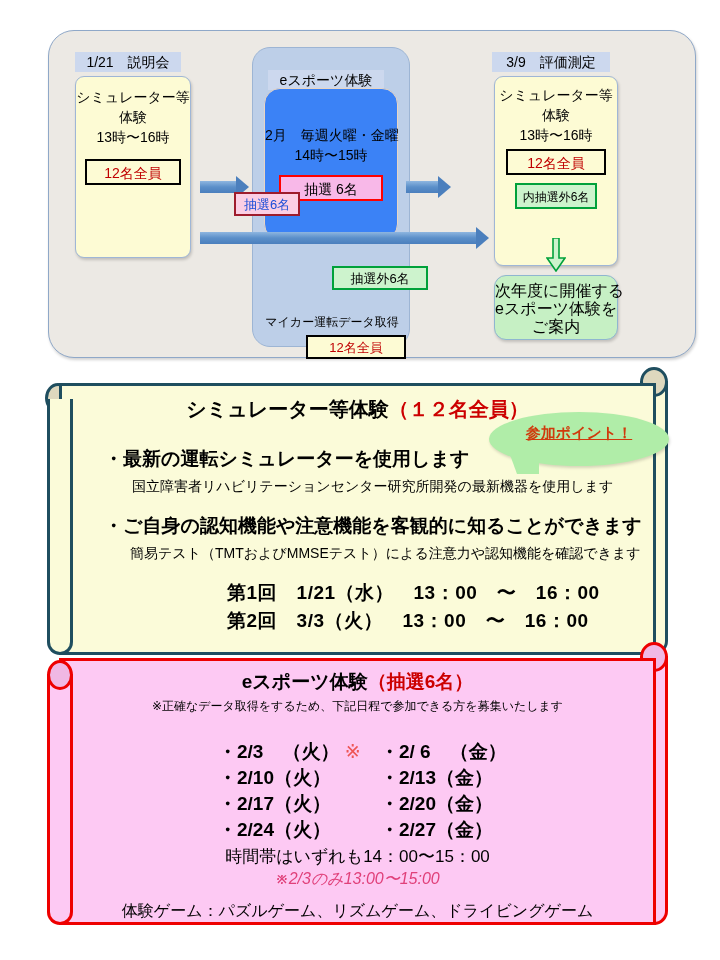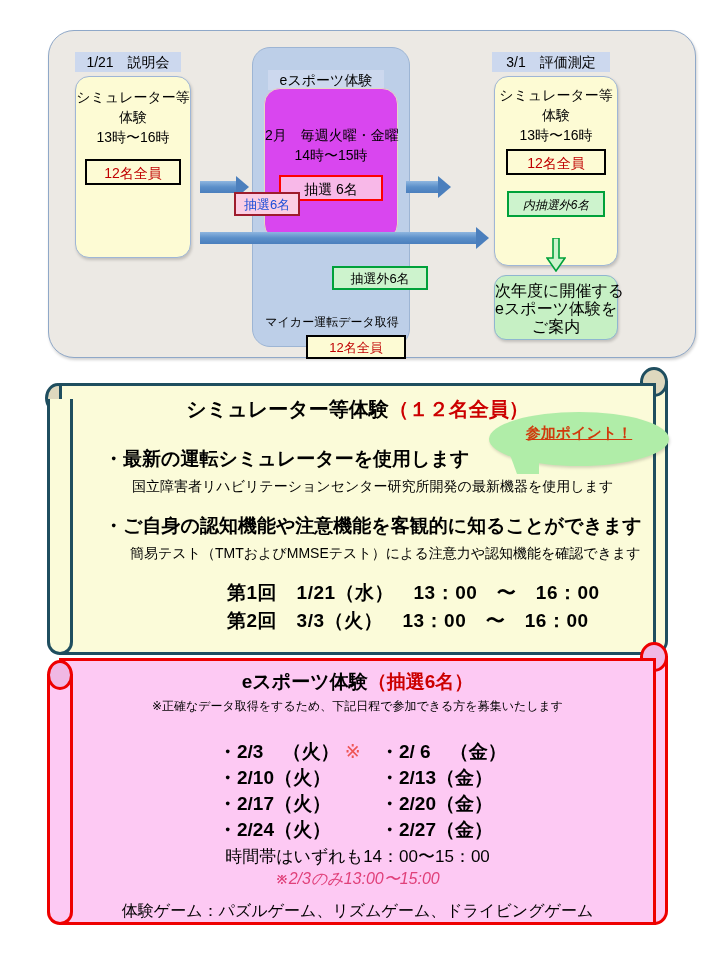--- a/index.html
+++ b/index.html
@@ -45,37 +45,37 @@
     line-height: 20px;
     height: 20px;
     white-space: nowrap;
   }
   #header-1 { left: 27px; top: 22px; width: 106px; }
   #header-2 { left: 220px; top: 40px; width: 116px; }
   #header-3 { left: 444px; top: 22px; width: 118px; }
 
   .node-box {
     position: absolute;
-    border-radius: 14px;
+    border-radius: 9px;
     text-align: center;
     font-size: 14px;
     line-height: 20px;
     color: #000;
     padding-top: 10px;
     white-space: nowrap;
   }
   #node-session1 {
     left: 27px; top: 46px; width: 116px; height: 182px;
     background: #fdfbd4;
     border: 1.5px solid #9fb6d6;
     box-shadow: 1px 2px 3px rgba(0,0,0,0.18);
   }
   #node-esports {
     left: 216px; top: 58px; width: 134px; height: 152px;
-    background: #d946ef;
+    background: #3b82f6;
     border: 1.5px solid #e8d5c4;
     border-radius: 16px;
     padding-top: 36px;
   }
   #node-session2 {
     left: 446px; top: 46px; width: 124px; height: 190px;
     background: #fdfbd4;
     border: 1.5px solid #9fb6d6;
     box-shadow: 1px 2px 3px rgba(0,0,0,0.18);
     padding-top: 8px;
@@ -388,41 +388,41 @@
 </head>
 <body>
 
 <div id="flow-diagram">
 
   <div class="outer-panel"></div>
   <div class="mid-panel"></div>
 
   <div class="stage-header" id="header-1">1/21　説明会</div>
   <div class="stage-header" id="header-2">eスポーツ体験</div>
-  <div class="stage-header" id="header-3">3/1　評価測定</div>
+  <div class="stage-header" id="header-3">3/9　評価測定</div>
 
   <div class="node-box" id="node-session1">
     <div>シミュレーター等</div>
     <div>体験</div>
     <div>13時〜16時</div>
     <div class="tag-in tag-red-on-yellow" style="width:96px;margin-top:12px;">12名全員</div>
   </div>
 
   <div class="node-box" id="node-esports">
     <div>2月　毎週火曜・金曜</div>
     <div>14時〜15時</div>
     <div class="tag-in tag-pink-red" style="width:104px;margin-top:10px;">抽選 6名</div>
   </div>
 
   <div class="node-box" id="node-session2">
     <div>シミュレーター等</div>
     <div>体験</div>
     <div>13時〜16時</div>
     <div class="tag-in tag-red-on-yellow" style="width:100px;margin-top:4px;">12名全員</div>
-    <div class="tag-in tag-green" style="width:98px;margin-top:16px;font-size:12px;font-style:italic;">内抽選外6名</div>
+    <div class="tag-in tag-green" style="width:82px;margin-top:8px;font-size:12px;">内抽選外6名</div>
   </div>
 
   <svg id="arrow-down-green" viewBox="0 0 20 34">
     <polygon points="7,0 13,0 13,20 19,20 10,33 1,20 7,20" fill="#ccf3cc" stroke="#00a13a" stroke-width="1.6"></polygon>
   </svg>
 
   <div class="node-box" id="node-next-year">
     <div>次年度に開催する</div>
     <div>eスポーツ体験を</div>
     <div>ご案内</div>

